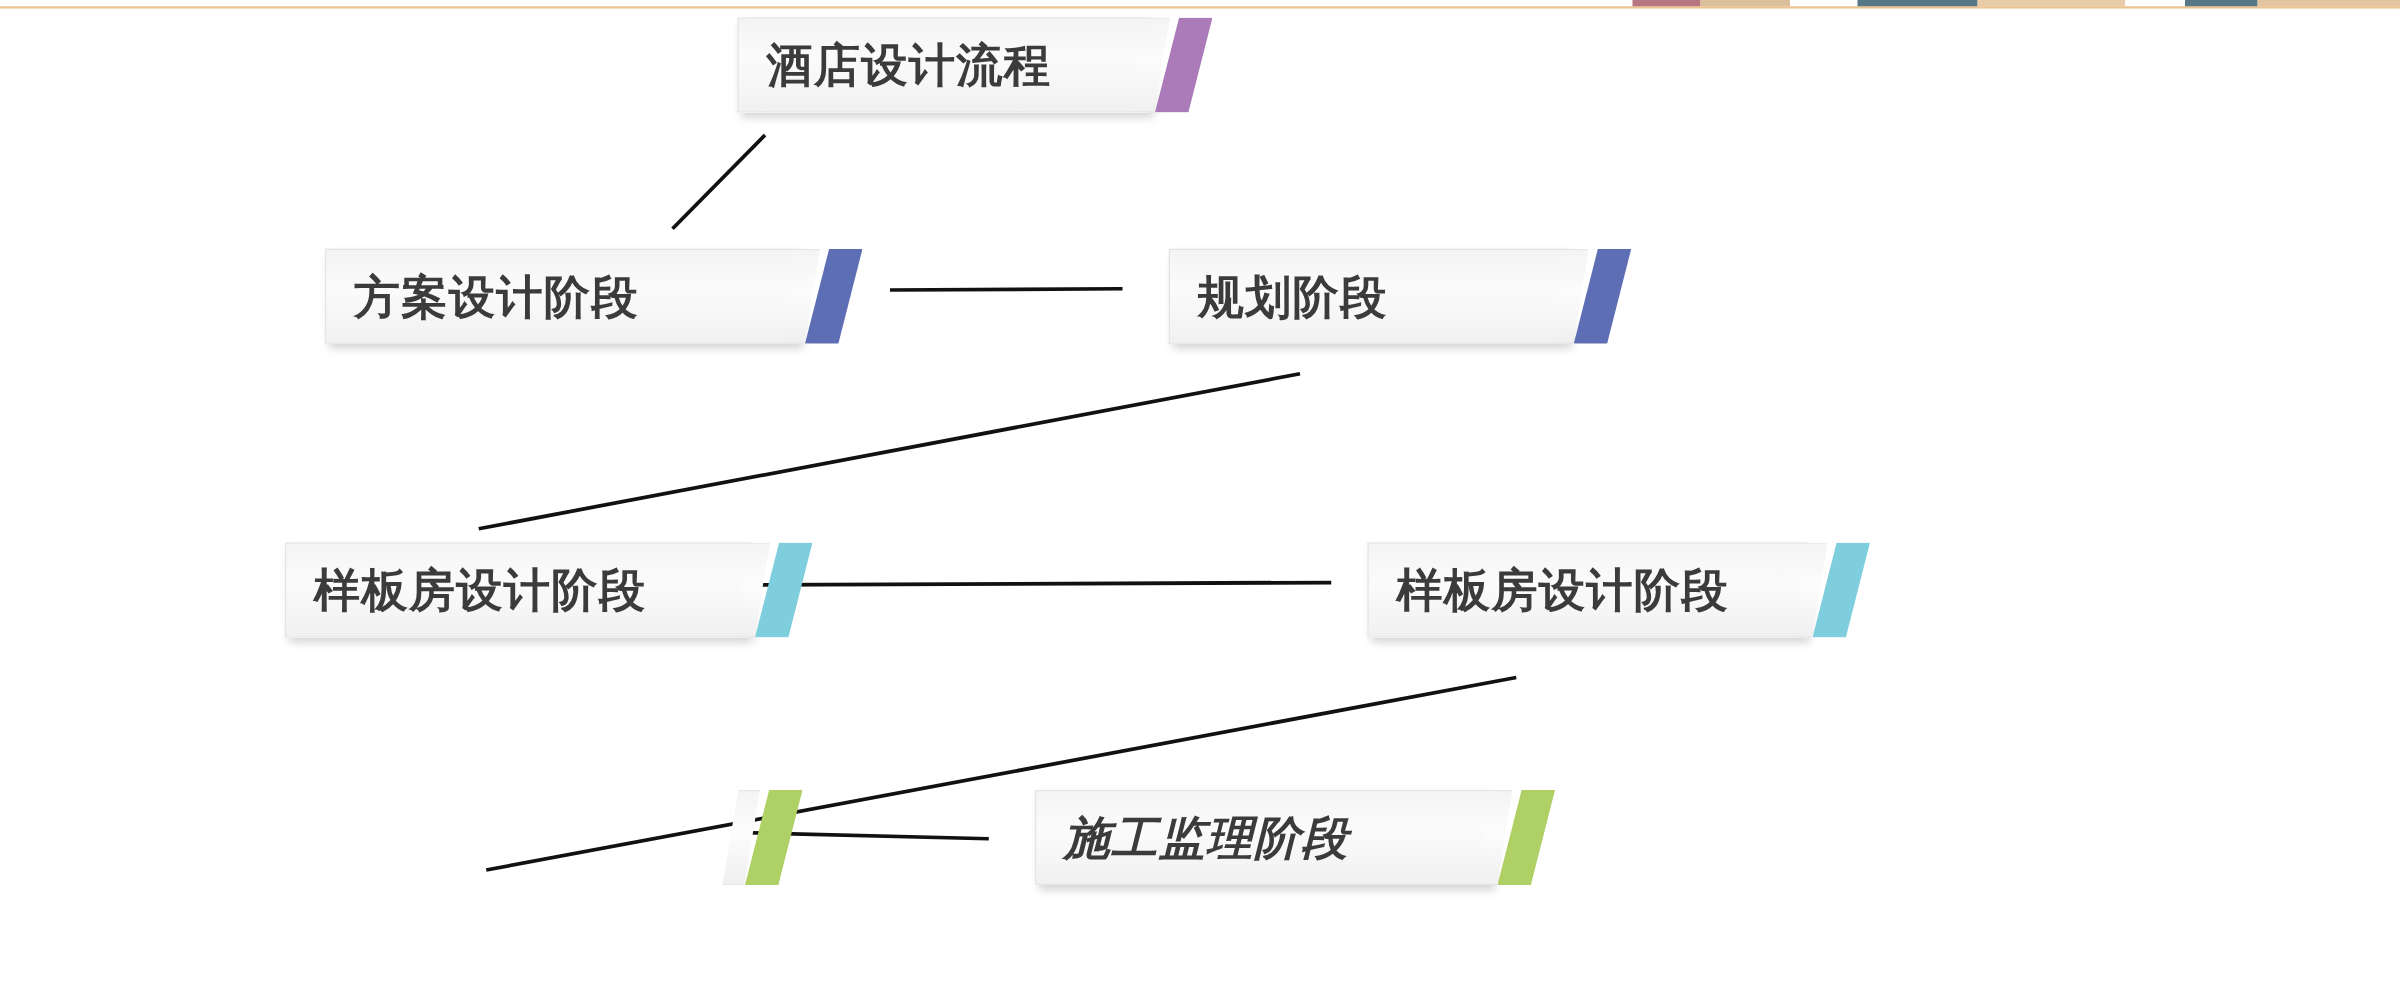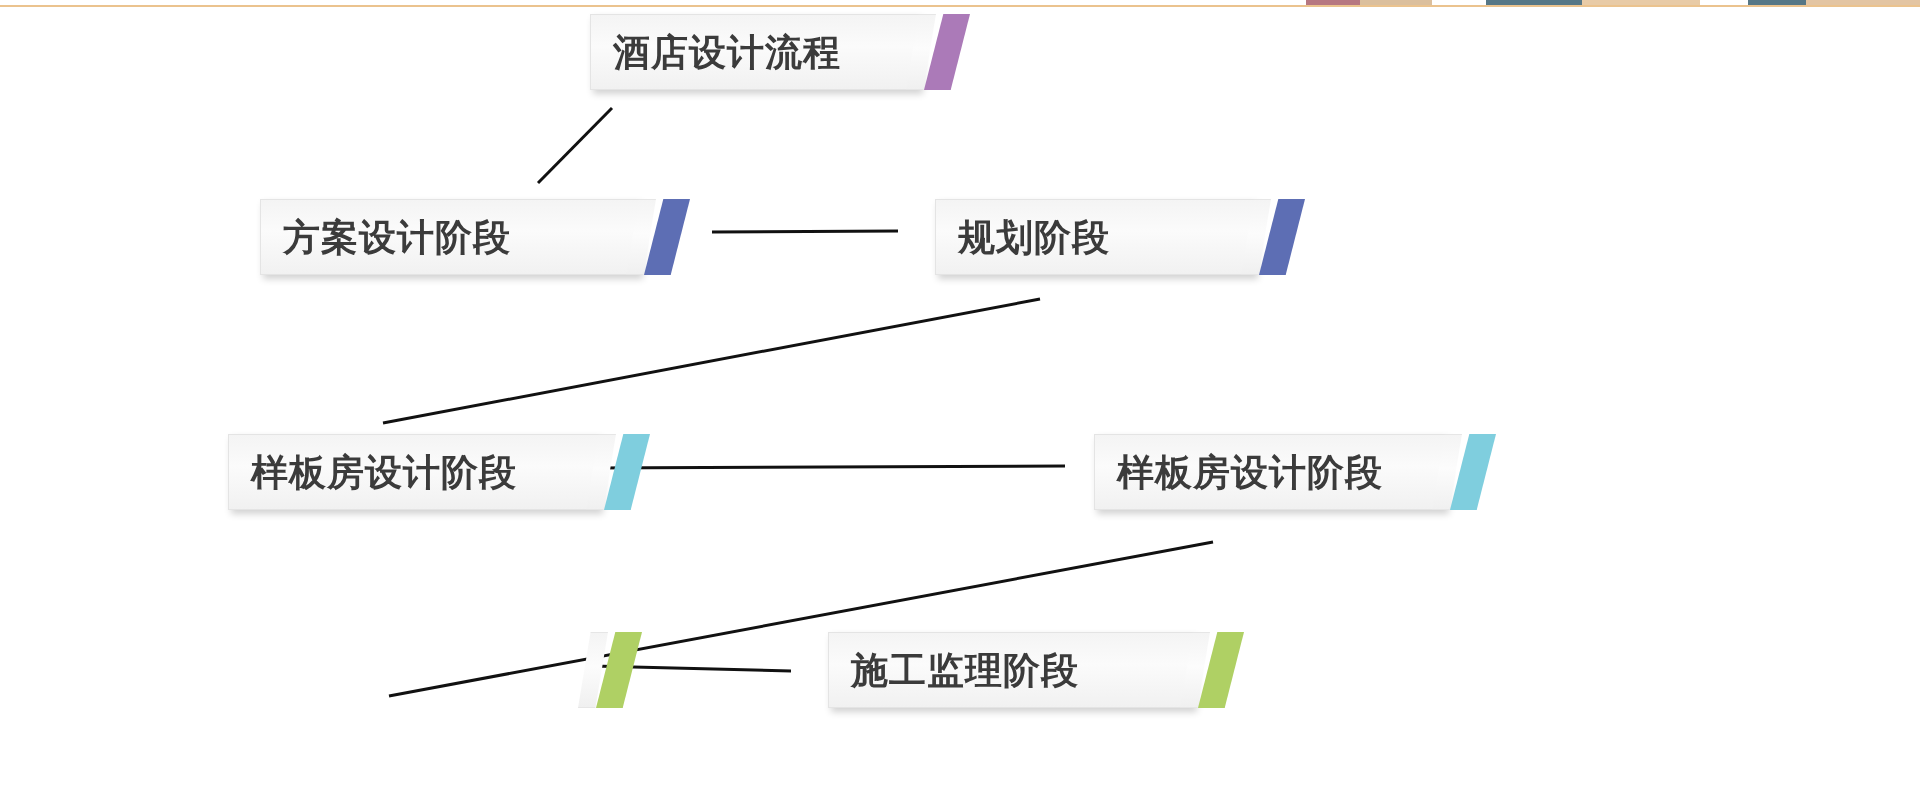--- a/index.html
+++ b/index.html
@@ -163,21 +163,21 @@
           <span class="label">样板房设计阶段</span>
         </div>
         <div class="sliver" style="left: 338px;"></div>
         <div class="accent" style="left: 356px; background: rgb(127, 206, 222);"></div>
       </div>
       <div class="node" style="left: 214px; top: 632px; width: 440px;">
         <div class="sliver" style="left: 364px;"></div>
         <div class="accent" style="left: 382px; background: rgb(175, 208, 100);"></div>
       </div>
       <div class="node" style="left: 828px; top: 632px; width: 428px;">
-        <div class="body" style="width: 366px;">
+        <div class="body" style="width: 366px; font-style: italic;">
           <span class="label">施工监理阶段</span>
         </div>
         <div class="sliver" style="left: 352px;"></div>
         <div class="accent" style="left: 370px; background: rgb(175, 208, 100);"></div>
       </div>
     </div>
 
 </div>
 
 </body></html>

